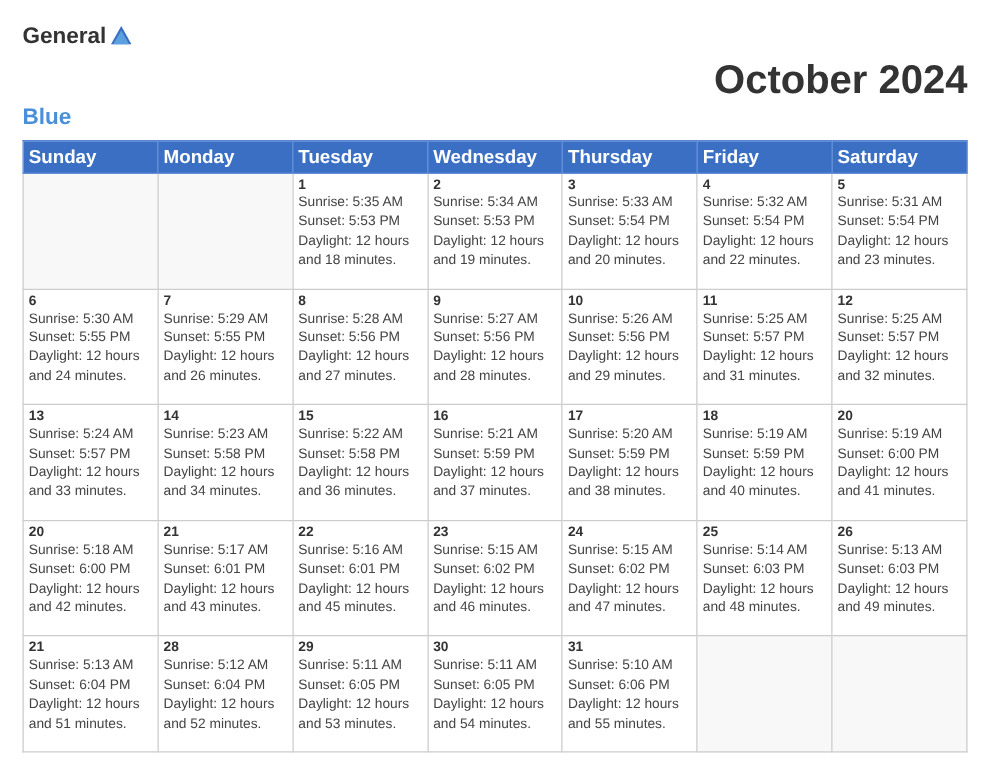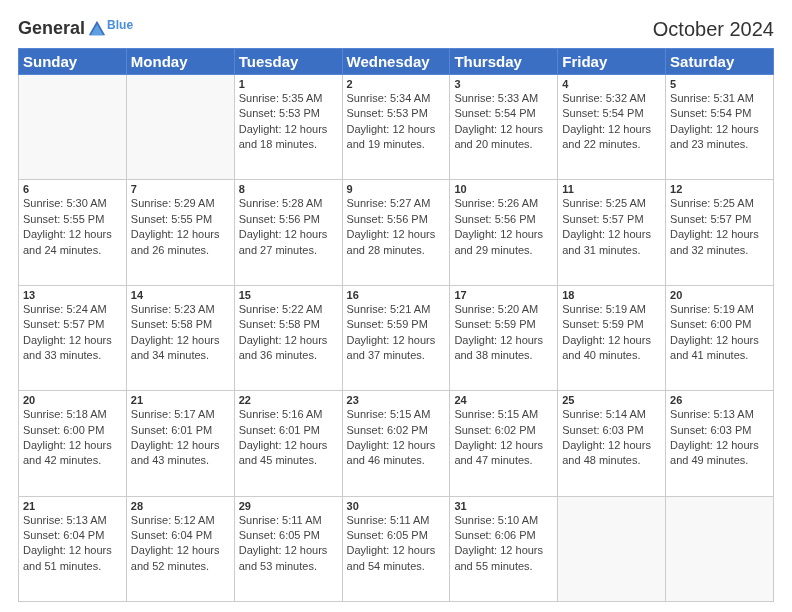--- a/index.html
+++ b/index.html
@@ -18,50 +18,52 @@
       flex-direction: column;
     }
     .header {
       display: flex;
       justify-content: space-between;
       align-items: flex-start;
       margin-bottom: 8px;
     }
     .logo {
       display: flex;
-      flex-direction: row;
+      flex-direction: column;
       align-items: flex-start;
+      gap: 44px;
     }
     .logo-text {
       display: flex;
       align-items: center;
     }
     .logo-general {
       font-size: 18px;
       font-weight: bold;
       color: #333;
     }
     .logo-blue {
-      font-size: 12px;
+      font-size: 18px;
       font-weight: bold;
       color: #4a90d9;
     }
     .logo-icon {
       width: 20px;
       height: 20px;
       margin-left: 2px;
     }
     .title-section {
       text-align: right;
     }
     .month-title {
-      font-size: 20px;
-      font-weight: normal;
+      font-size: 32px;
+      font-weight: bold;
       color: #333;
       line-height: 1.1;
+      margin-top: 28px;
     }
     .location {
       font-size: 14px;
       color: #555;
     }
     .calendar {
       flex: 1;
       border-collapse: collapse;
       width: 100%;
       table-layout: fixed;

